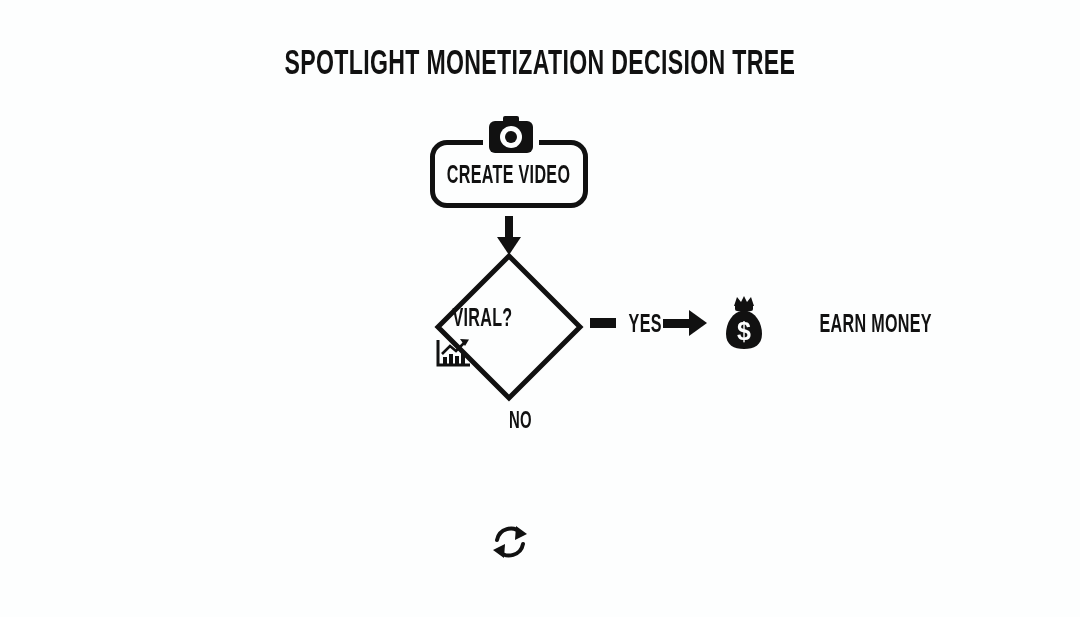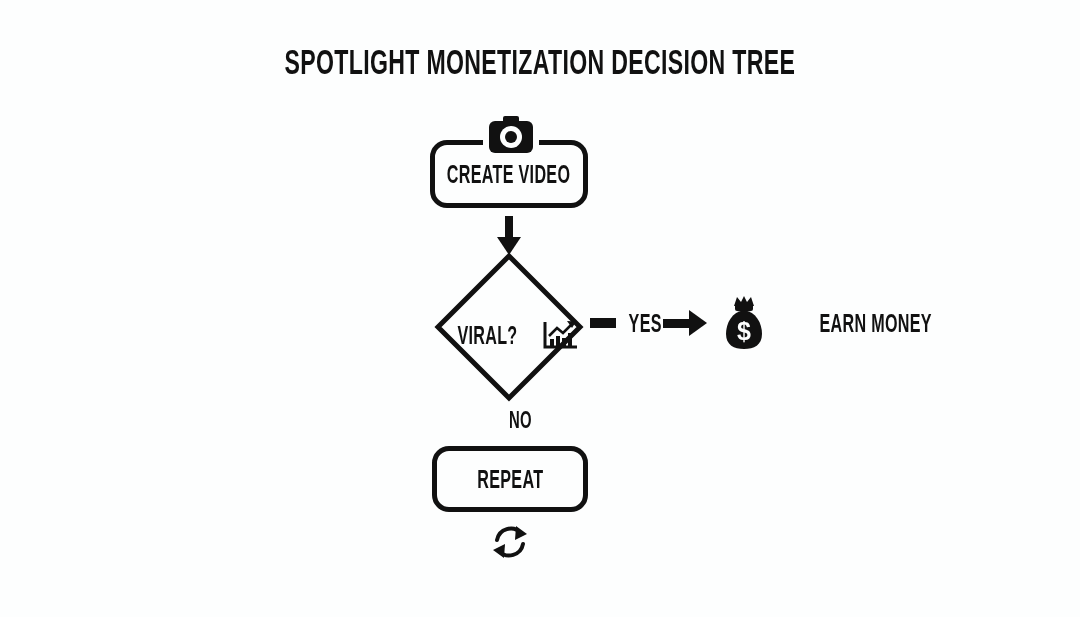--- a/index.html
+++ b/index.html
@@ -26,22 +26,22 @@
   .node-create { left:430px; top:128px; width:158px; height:68px; }
   .node-repeat { left:432px; top:434px; width:156px; height:66px; }
   .icon-cap {
     position:absolute; left:483px; top:104px; padding:0 5px;
     background:var(--bg); line-height:0; z-index:2;
   }
   .arrow-down { position:absolute; left:495px; top:202px; line-height:0; }
   .diamond-wrap { position:absolute; left:434px; top:240px; width:150px; height:150px; }
   .diamond-wrap svg.shape { position:absolute; left:0; top:0; }
   .diamond-content {
-    position:absolute; inset:0; display:flex; flex-direction:row;
-    align-items:center; justify-content:center; gap:5px; padding-top:16px;
+    position:absolute; inset:0; display:flex; flex-direction:column;
+    align-items:flex-start; justify-content:center; gap:5px; padding-top:16px;
   }
   .diamond-label { font-size:26px; }
   .yes-row {
     position:absolute; left:590px; top:281px; height:60px;
     display:flex; align-items:center;justify-content:center;
   }
   .dash { width:26px; height:10px; background:var(--ink); margin-right:5px; }
   .yes-label { font-size:26px; width:40px; text-align:center; }
   .yes-arrow { line-height:0; margin-left:2px; }
   .bag { line-height:0; margin-left:14px; }
@@ -118,23 +118,20 @@
         <text x="23" y="45" text-anchor="middle" font-family="Liberation Sans, sans-serif" font-size="25" font-weight="bold" fill="#fdfefe">$</text>
       </svg>
     </span>
     <span class="cond earn-label">EARN MONEY</span>
   </div>
 
   <div class="no-label">
     <span class="cond">NO</span>
   </div>
 
-  <div class="node node-repeat">
-    <span class="cond">REPEAT</span>
-  </div>
 
   <div class="refresh">
     <svg width="42" height="42" viewBox="0 0 42 42">
       <path d="M8,19 A14,14 0 0 1 32,12" fill="none" stroke="#111111" stroke-width="4" stroke-linecap="round"></path>
       <polygon points="27,5 38,13 26,19" fill="#111111"></polygon>
       <path d="M34,23 A14,14 0 0 1 10,30" fill="none" stroke="#111111" stroke-width="4" stroke-linecap="round"></path>
       <polygon points="15,37 4,29 16,23" fill="#111111"></polygon>
     </svg>
   </div>
 

